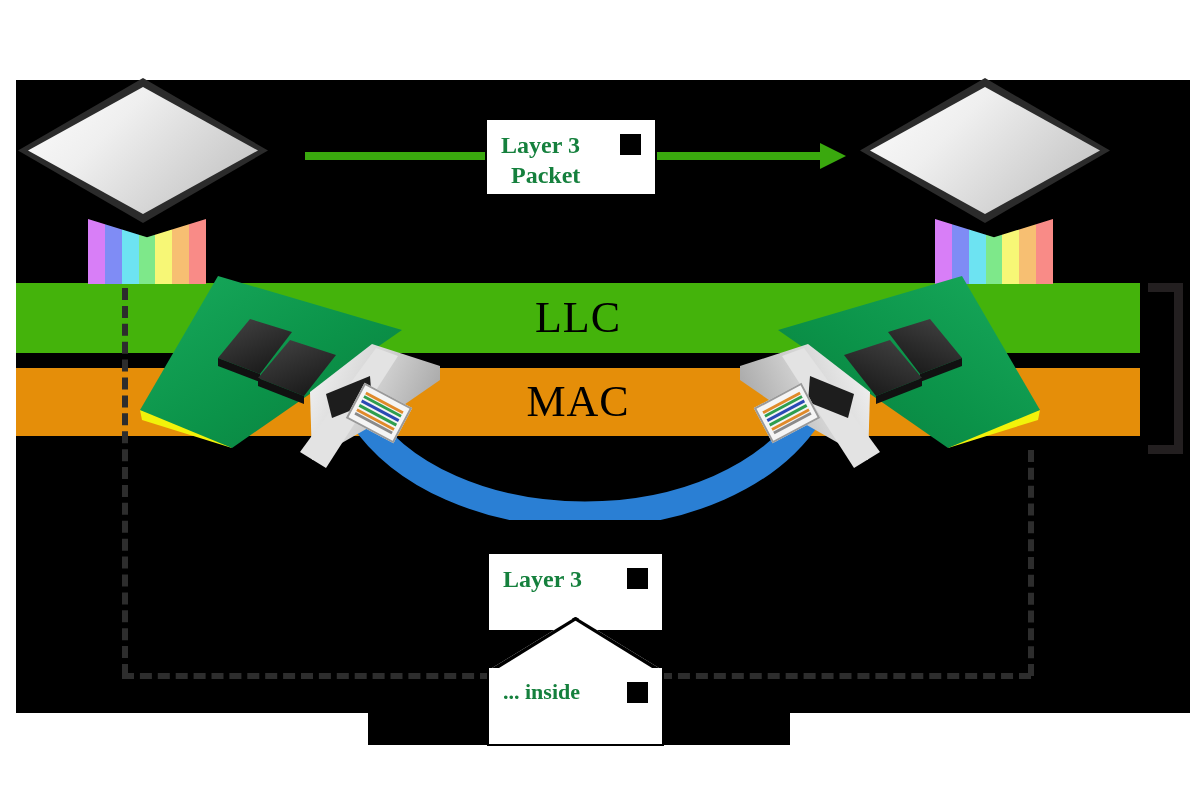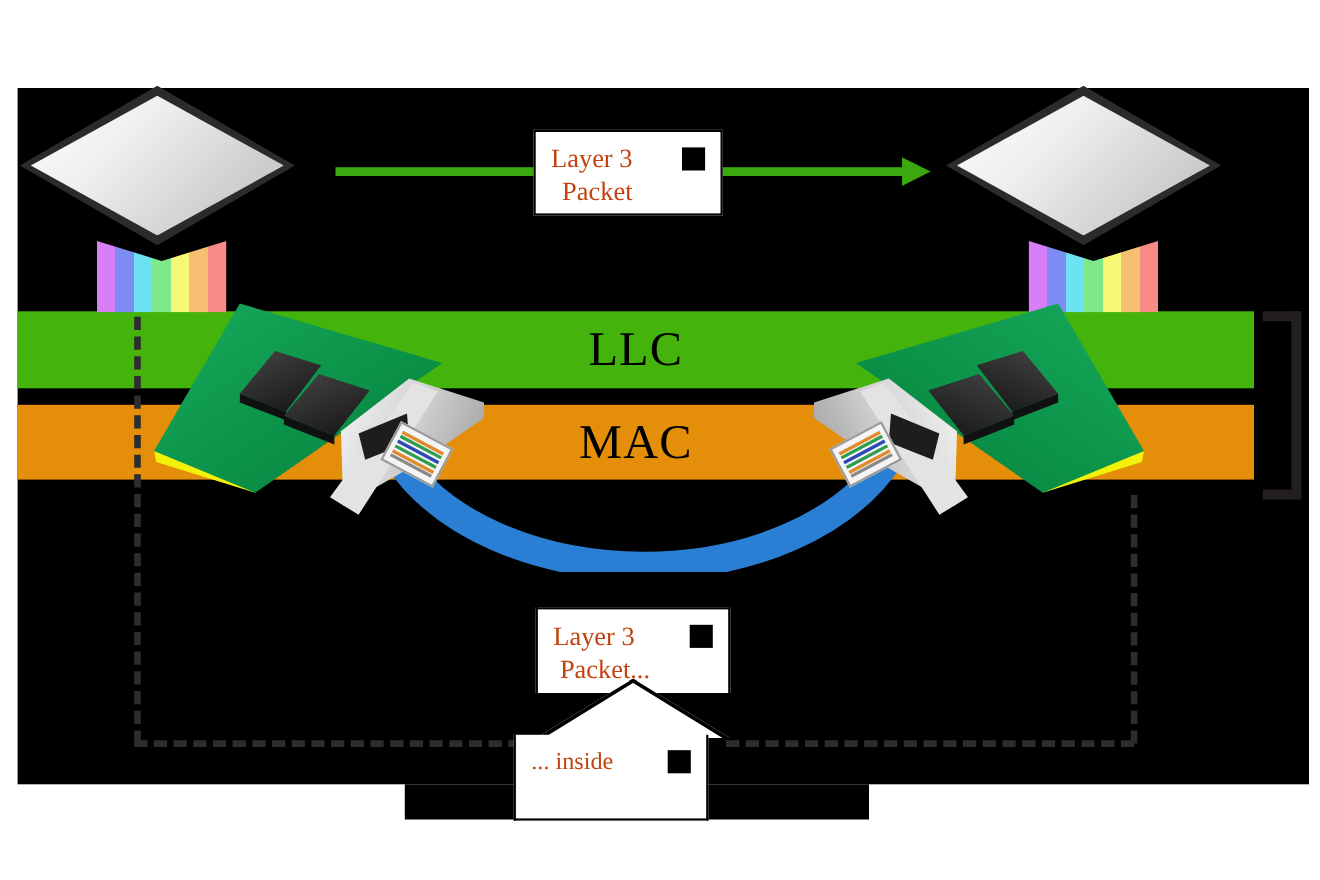--- a/index.html
+++ b/index.html
@@ -38,28 +38,28 @@
   .ribbon-notch{position:absolute;width:100%;height:65px;top:0;left:0;
      clip-path:polygon(0 0,50% 28%,100% 0,100% 100%,0 100%);}
 
   
   #arrow-line{position:absolute;left:305px;top:152px;width:530px;height:8px;background:#3aa80e;}
   #arrow-head{position:absolute;left:820px;top:143px;width:0;height:0;
      border-top:13px solid transparent;border-bottom:13px solid transparent;border-left:26px solid #3aa80e;}
 
   
   .callout{position:absolute;background:#fff;border:2px solid #000;box-sizing:border-box;
-     padding:10px 14px;color:#c2410c;}
+     padding:10px 14px;color:#15803d;font-weight:bold;}
   .callout .line{font-size:24px;line-height:30px;white-space:nowrap;}
   .callout .sq{position:absolute;width:21px;height:21px;background:#000;}
   #cal-l3{left:485px;top:118px;width:172px;height:78px;}
   #cal-l3 .sq{right:14px;top:14px;}
   #cal-l3-inner{left:487px;top:552px;width:177px;height:78px;border-bottom:none;}
   #cal-l3-inner .sq{right:14px;top:14px;}
-  #cal-frame{left:467px;top:668px;width:177px;height:78px;border-top:none;}
+  #cal-frame{left:487px;top:668px;width:177px;height:78px;border-top:none;}
   #cal-frame .sq{right:14px;top:14px;}
   #cal-frame .line{font-size:22px;line-height:27px;}
   
   #chevron{position:absolute;left:487px;top:617px;width:177px;height:54px;}
   #chevron .fill{position:absolute;inset:0;background:#fff;
      clip-path:polygon(0 100%,50% 0%,100% 100%);}
   #chevron .edgeL{position:absolute;left:0;top:0;width:100%;height:100%;
      background:#000;clip-path:polygon(0 100%,50% 0%,52% 3%,4% 100%);}
   #chevron .edgeR{position:absolute;left:0;top:0;width:100%;height:100%;
      background:#000;clip-path:polygon(100% 100%,50% 0%,48% 3%,96% 100%);}
@@ -216,21 +216,20 @@
   <div id="arrow-head"></div>
 
   <div class="callout" id="cal-l3">
     <div class="line">Layer 3</div>
     <div class="line" style="padding-left:10px;">Packet</div>
     <span class="sq"></span>
   </div>
 
   <div class="callout" id="cal-l3-inner">
     <div class="line">Layer 3</div>
-    <div class="line" style="padding-left:6px;">Packet...</div>
     <span class="sq"></span>
   </div>
 
   <div id="chevron">
     <div class="fill"></div>
       <div class="edgeL"></div>
       <div class="edgeR"></div>
   </div>
 
   <div class="callout" id="cal-frame">

